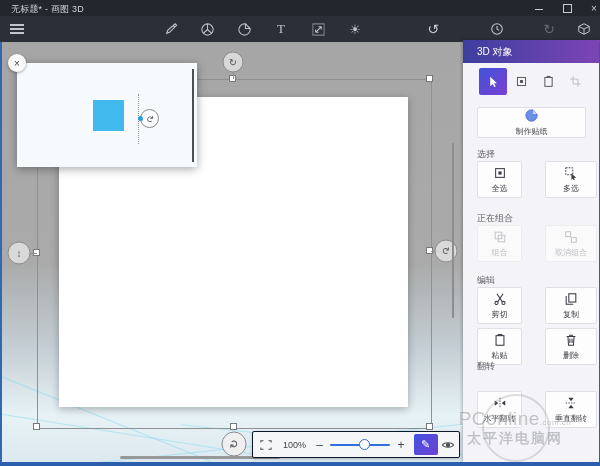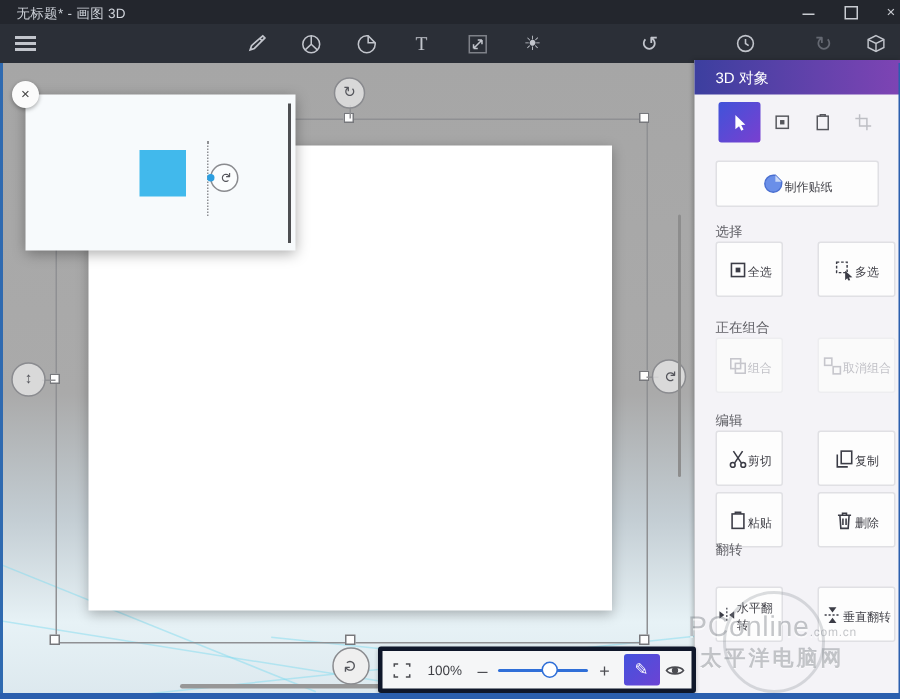--- a/index.html
+++ b/index.html
@@ -38,39 +38,39 @@
   .hscroll{position:absolute;left:120px;top:414px;width:160px;height:3px;background:#979797;border-radius:2px;}
   
   .preview{position:absolute;left:17px;top:63px;width:180px;height:104px;background:#f7fafc;box-shadow:0 2px 9px rgba(0,0,0,.35);z-index:20;}
   .preview-close{position:absolute;left:-9px;top:-9px;width:18px;height:18px;border-radius:50%;background:#fbfbfb;box-shadow:0 1px 3px rgba(0,0,0,.35);display:flex;align-items:center;justify-content:center;font-size:10px;color:#444;}
   .pv-square{position:absolute;left:76px;top:37px;width:31px;height:31px;background:#41b9ec;}
   .pv-dotline{position:absolute;left:121px;top:31px;width:0px;height:50px;border-left:1px dotted #8f9094;}
   .pv-rot{position:absolute;left:123px;top:46px;width:17px;height:17px;border-radius:50%;border:1px solid #8a8b8f;background:#fbfdfe;color:#55565c;display:flex;align-items:center;justify-content:center;font-size:9px;}
   .pv-dot{position:absolute;left:-3px;top:6px;width:5px;height:5px;border-radius:50%;background:#2d9fe0;}
   .pv-edge{position:absolute;left:175px;top:6px;width:2px;height:93px;background:#4e4f52;}
   
-  .zoombar{position:absolute;left:252px;top:431px;width:206px;height:25px;background:#f5f6f7;border:3px solid #0f172a;border-radius:2px;box-shadow:0 1px 3px rgba(0,0,0,.22);z-index:35;display:flex;align-items:center;}
+  .zoombar{position:absolute;left:252px;top:431px;width:206px;height:25px;background:#f5f6f7;border:1px solid #0f172a;border-radius:2px;box-shadow:0 1px 3px rgba(0,0,0,.22);z-index:35;display:flex;align-items:center;}
   .zb-item{color:#4c4d52;display:flex;align-items:center;justify-content:center;}
   .zb-fit{width:26px;height:100%;}
   .zb-val{font-size:9px;width:34px;color:#3e3f44;}
   .zb-minus,.zb-plus{width:18px;font-size:12px;}
   .zb-track{position:relative;width:62px;height:2px;background:#2f6fd8;border-radius:1px;margin:0 2px;}
   .zb-thumb{position:absolute;left:29px;top:-5px;width:11px;height:11px;border-radius:50%;background:#fff;border:1.5px solid #2f6fd8;box-sizing:border-box;}
   .zb-pencil{width:25px;height:21px;margin-left:4px;border-radius:2px;background:linear-gradient(135deg,#4452dd,#6c43d4);color:#fff;font-size:11px;display:flex;align-items:center;justify-content:center;}
   .zb-eye{width:22px;height:21px;display:flex;align-items:center;justify-content:center;color:#4c4d52;}
   .rot-bottom{z-index:34;}
   
   .panel{position:absolute;left:463px;top:40px;width:137px;height:426px;background:#f4f3f7;box-shadow:-1px 0 3px rgba(0,0,0,.25);z-index:25;}
   .panel-header{position:absolute;left:0;top:0;width:137px;height:23px;background:linear-gradient(90deg,#3c3f9f,#7e44b4);color:#fff;display:flex;align-items:center;}
   .panel-title{font-size:10px;margin-left:14px;}
   .tabs{position:absolute;left:0;top:27px;width:137px;height:30px;}
   .tab{position:absolute;top:1px;width:28px;height:27px;display:flex;align-items:center;justify-content:center;color:#55565c;border-radius:2px;}
   .tab-selected{background:linear-gradient(135deg,#4053d9,#7a3fd0);color:#fff;}
   .tab-disabled{color:#bdbec4;}
-  .card{position:absolute;background:#fdfdfd;border:1px solid #e0e0e4;border-radius:2px;box-sizing:border-box;display:flex;align-items:center;justify-content:center;color:#3f3f46;}
+  .card{position:absolute;background:#fdfdfd;border:1px solid #e0e0e4;border-radius:2px;box-sizing:border-box;display:flex;flex-direction:column;align-items:center;justify-content:center;color:#3f3f46;}
   .card .lbl{font-size:8px;margin-top:3px;}
   .card svg{color:#3b3c46;}
   .card-disabled{background:#fafafa;border-color:#ededf0;color:#c0c0c6;}
   .card-disabled svg{color:#c6c6cc;}
   .sec-label{position:absolute;left:14px;font-size:9px;color:#606066;}
   .sticker-btn{left:14px;top:67px;width:109px;height:31px;}
   .col1{left:14px;width:45px;} .col2{left:71px;width:52px;margin-left:11px;}
   .watermark{position:absolute;left:430px;top:408px;width:170px;height:56px;z-index:50;pointer-events:none;color:rgba(110,116,122,.40);text-shadow:0 1px 0 rgba(255,255,255,.55);text-align:center;}
   .wm-circle{position:absolute;left:52px;top:-14px;width:64px;height:64px;border:2px solid rgba(140,146,152,.30);border-radius:50%;}
   .wm1{font-size:19px;font-weight:bold;letter-spacing:.5px;}

